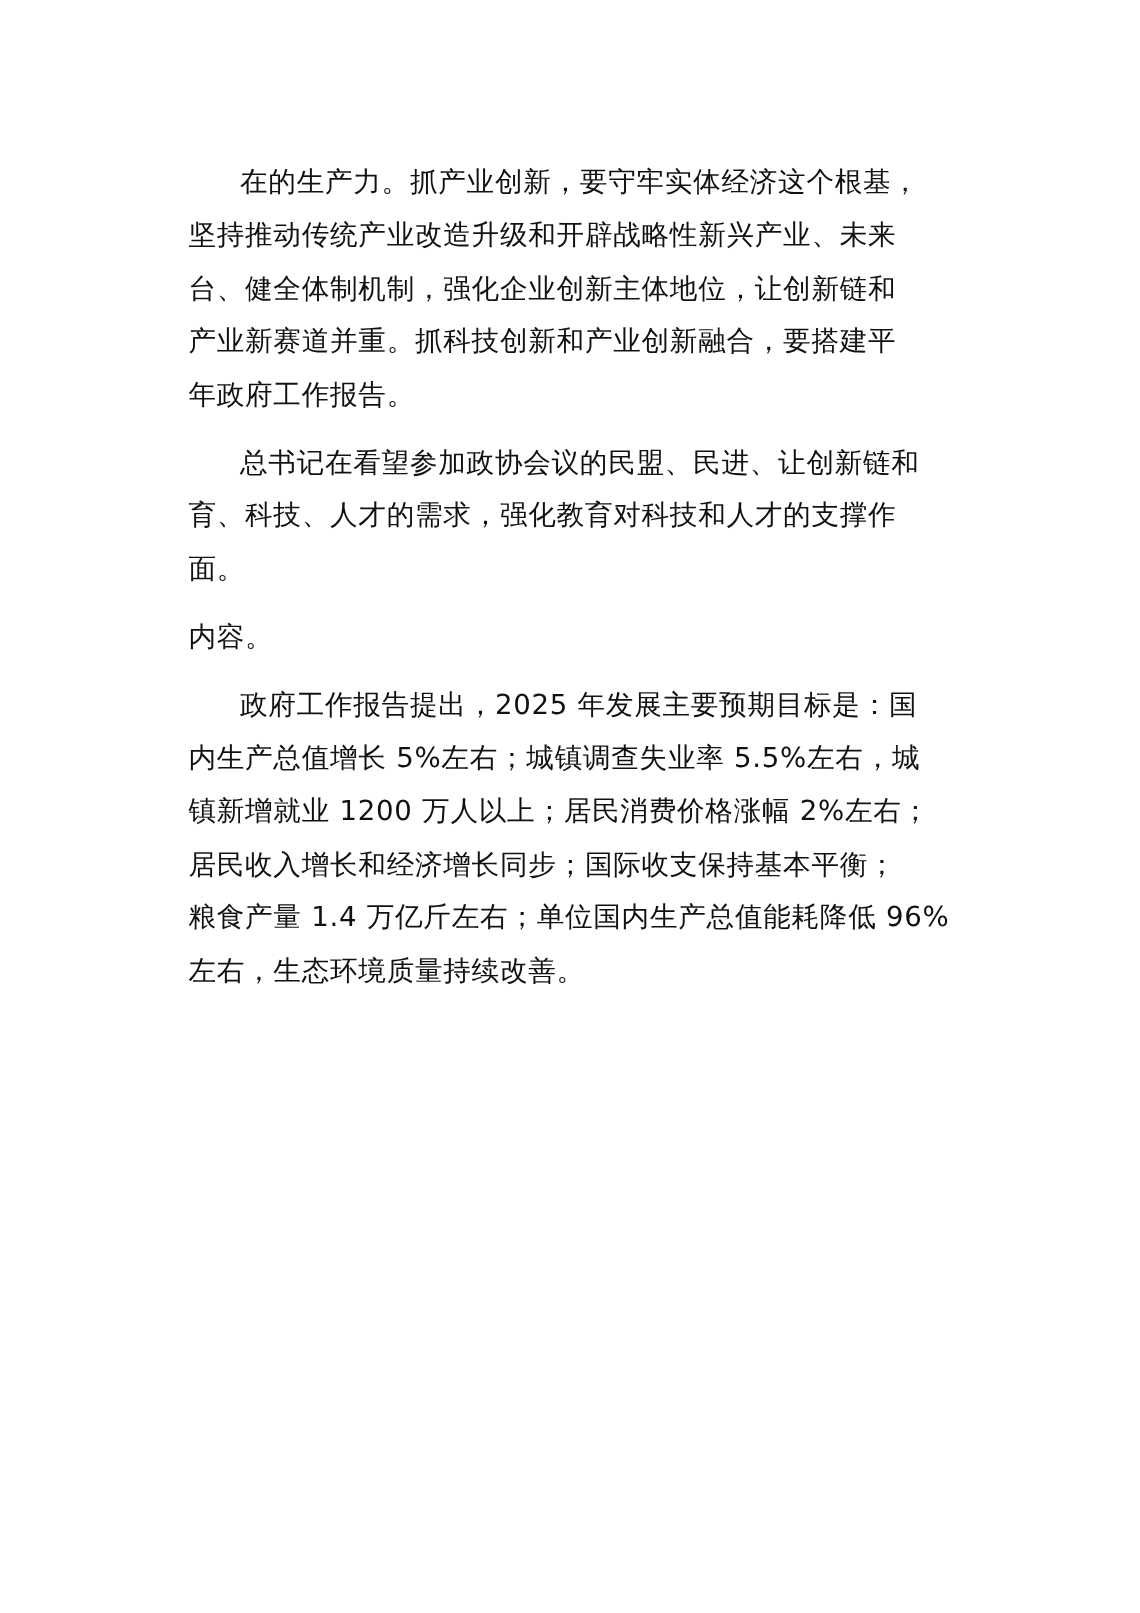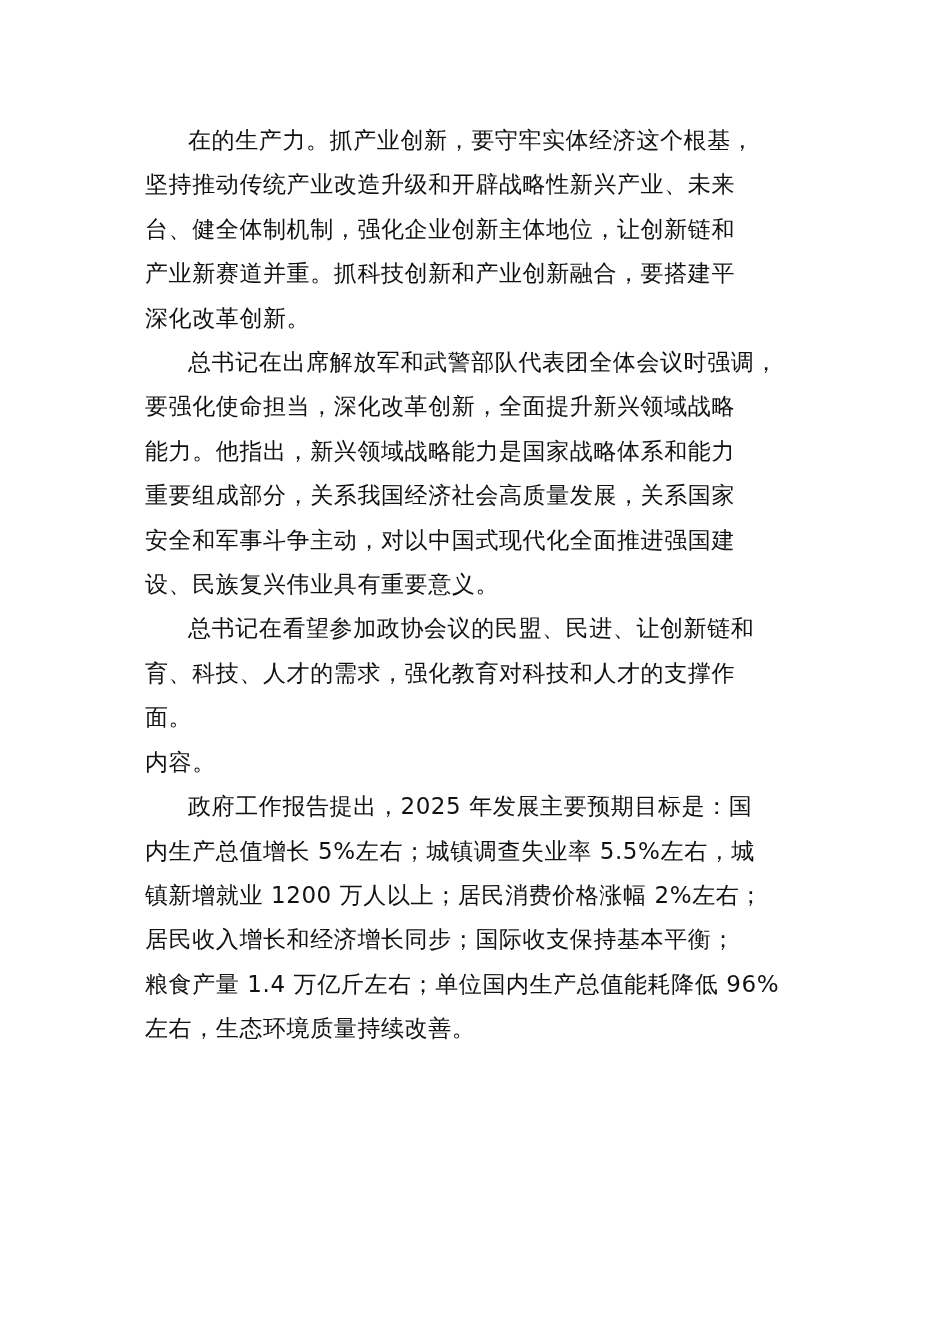--- a/index.html
+++ b/index.html
@@ -15,21 +15,21 @@
     font-family: "DejaVu Sans", "Liberation Sans", sans-serif;
     color: #111111;
   }
   .page {
     position: absolute;
     left: 145px;
     top: 118px;
     width: 690px;
   }
   .para {
-    margin: 0;
+    margin: 12px;
     padding: 0;
     font-size: 23px;
     line-height: 44.4px;
     letter-spacing: 0.6px;
     text-align: left;
     white-space: normal;
   }
   .line {
     display: block;
     white-space: nowrap;
@@ -41,31 +41,23 @@
 </head>
 <body>
 
 <div class="page">
 
   <div class="para">
     <span class="line indent">在的生产力。抓产业创新，要守牢实体经济这个根基，</span>
     <span class="line">坚持推动传统产业改造升级和开辟战略性新兴产业、未来</span>
     <span class="line">台、健全体制机制，强化企业创新主体地位，让创新链和</span>
     <span class="line">产业新赛道并重。抓科技创新和产业创新融合，要搭建平</span>
-    <span class="line">深化改革创新。</span>
+    <span class="line">年政府工作报告。</span>
   </div>
 
-  <div class="para">
-    <span class="line indent">总书记在出席解放军和武警部队代表团全体会议时强调，</span>
-    <span class="line">要强化使命担当，深化改革创新，全面提升新兴领域战略</span>
-    <span class="line">能力。他指出，新兴领域战略能力是国家战略体系和能力</span>
-    <span class="line">重要组成部分，关系我国经济社会高质量发展，关系国家</span>
-    <span class="line">安全和军事斗争主动，对以中国式现代化全面推进强国建</span>
-    <span class="line">设、民族复兴伟业具有重要意义。</span>
-  </div>
 
   <div class="para">
     <span class="line indent">总书记在看望参加政协会议的民盟、民进、让创新链和</span>
     <span class="line">育、科技、人才的需求，强化教育对科技和人才的支撑作</span>
     <span class="line">面。</span>
   </div>
 
   <div class="para">
     <span class="line">内容。</span>
   </div>

